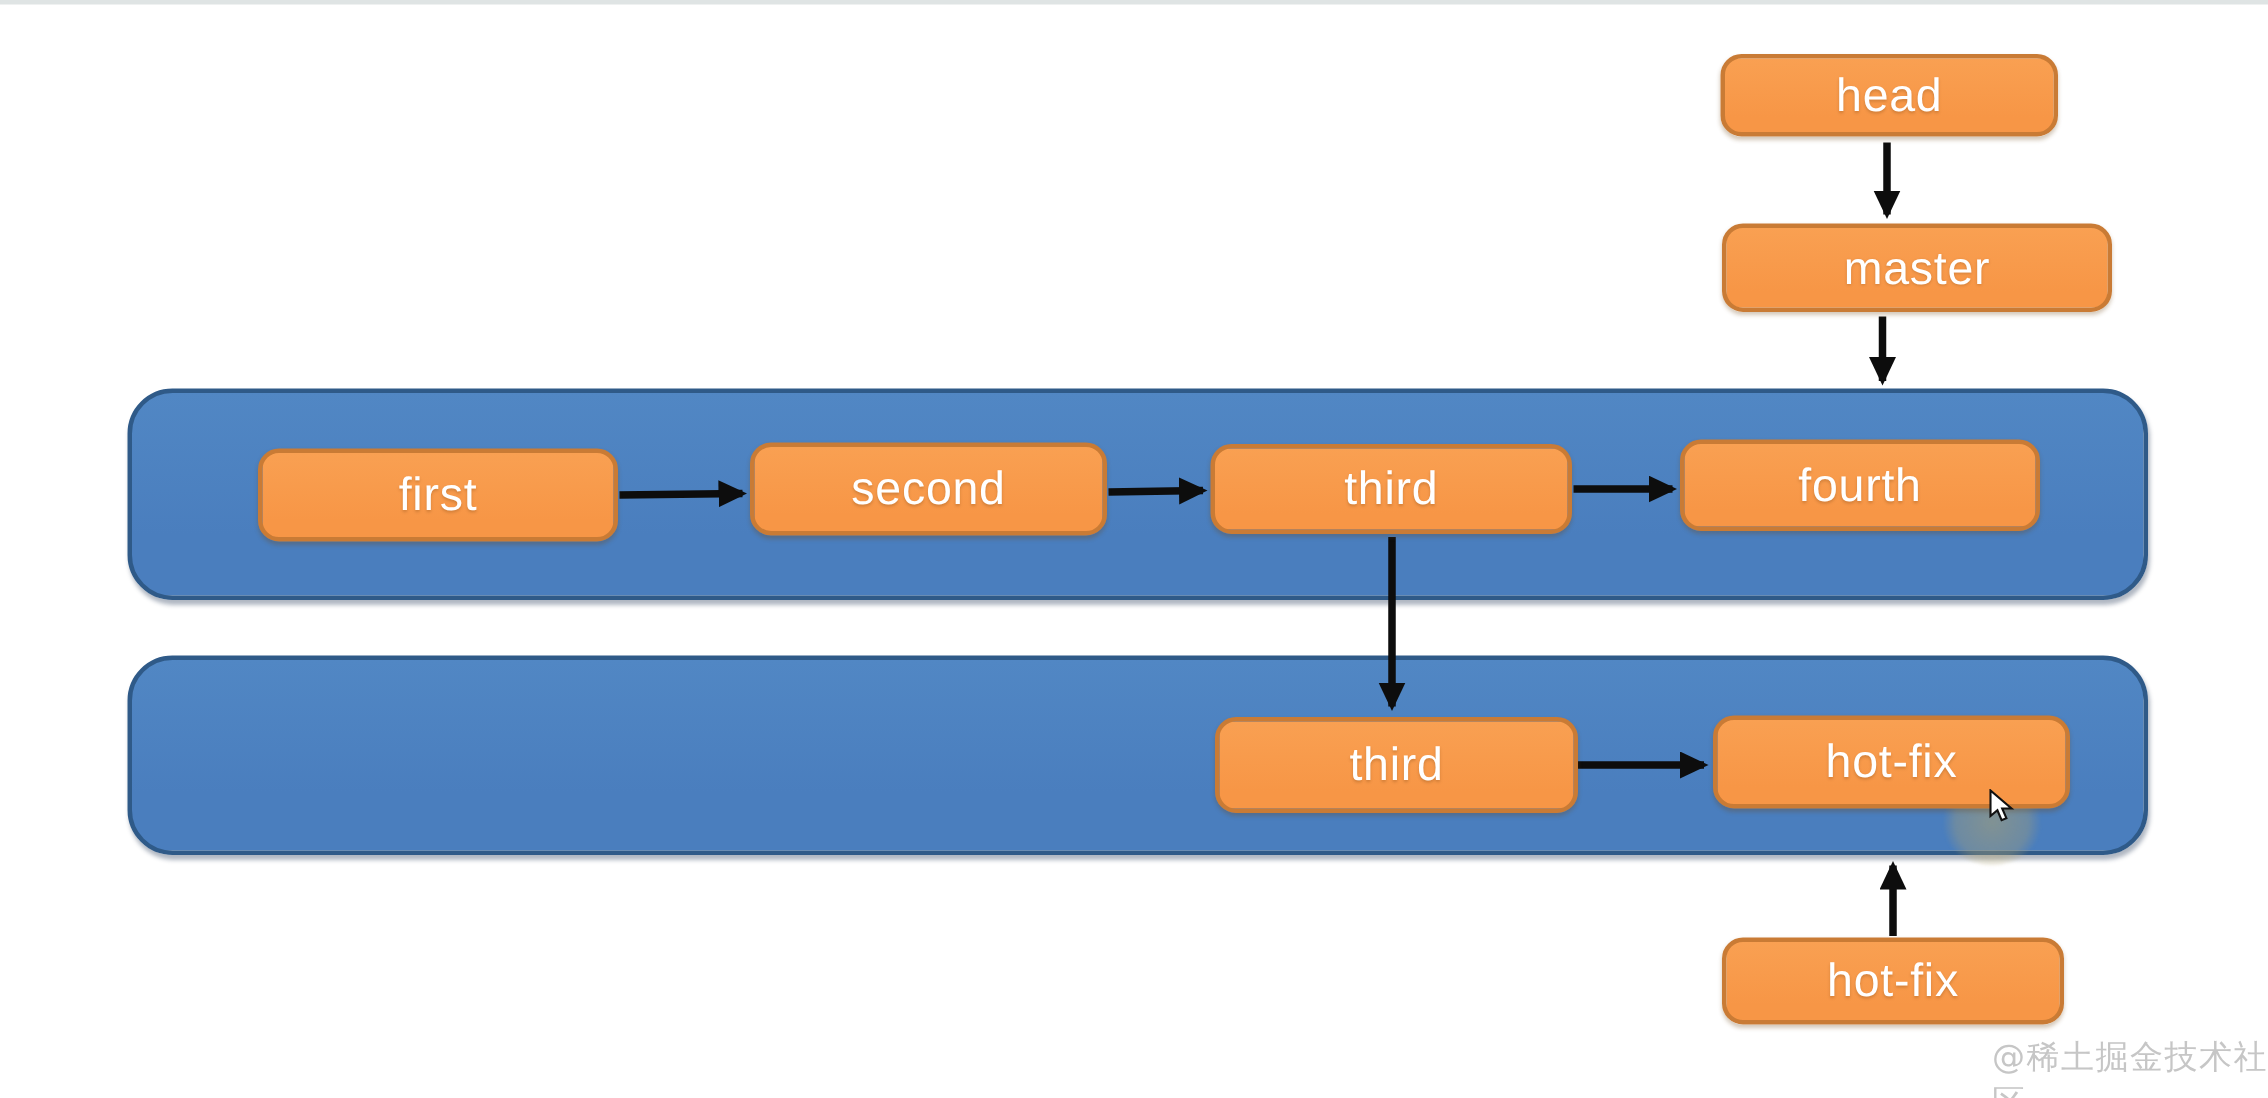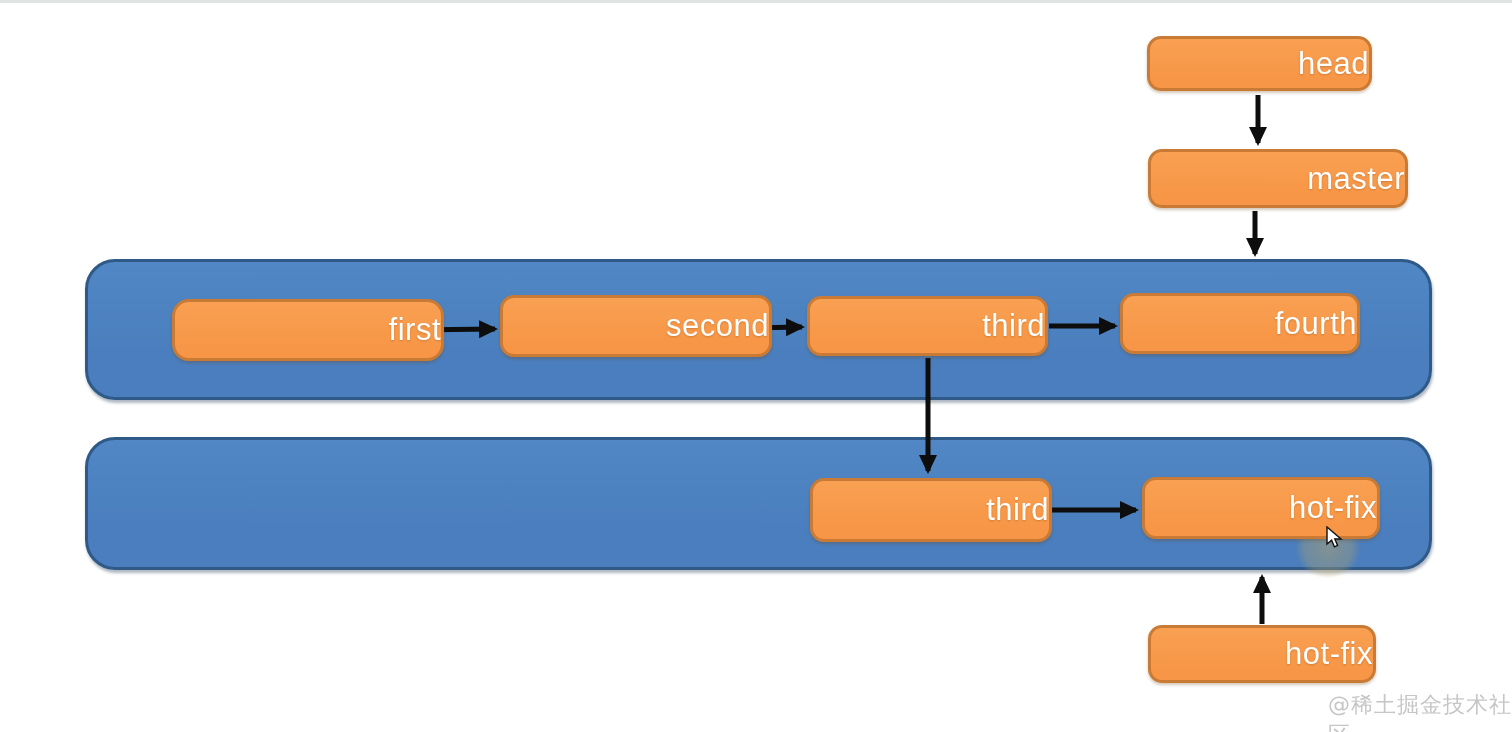--- a/index.html
+++ b/index.html
@@ -50,31 +50,31 @@
     marker-end: url(#ah);
   }
   #ah path { fill: var(--arrow, #0d0d0d); }
   .node {
     position: absolute;
     border: 3px solid var(--node-border, #C97B35);
     border-radius: 14px;
     background: linear-gradient(180deg, var(--node-fill-light, #F9A052) 0%, var(--node-fill, #F79646) 80%);
     box-shadow: 0 2px 3px rgba(110,70,20,0.30);
     box-sizing: border-box;
-    display: flex; align-items: center; justify-content: flex-end;
+    display: flex; align-items: center; justify-content: center;
     color: var(--node-text, #ffffff);
     font-size: 31px;
     letter-spacing: 0.5px;
     text-shadow: 0 1px 2px rgba(90,50,10,0.25);
     z-index: 5;
   }
   .n-head    { left: 1147px; top:  36px; width: 225px; height: 55px; }
   .n-master  { left: 1148px; top: 149px; width: 260px; height: 59px; }
-  .n-first   { left:  172px; top: 299px; width: 272px; height: 62px; border-radius: 17px; }
-  .n-second  { left:  500px; top: 295px; width: 272px; height: 62px; }
+  .n-first   { left:  172px; top: 299px; width: 240px; height: 62px; }
+  .n-second  { left:  500px; top: 295px; width: 238px; height: 62px; }
   .n-third1  { left:  807px; top: 296px; width: 241px; height: 60px; }
   .n-fourth  { left: 1120px; top: 293px; width: 240px; height: 61px; }
   .n-third2  { left:  810px; top: 478px; width: 242px; height: 64px; }
   .n-hotfix2 { left: 1142px; top: 477px; width: 238px; height: 62px; }
   .n-hotfix3 { left: 1148px; top: 625px; width: 228px; height: 58px; }
   .cursor {
     position: absolute; left: 1325px; top: 526px;
     z-index: 7;
   }
   .watermark {

